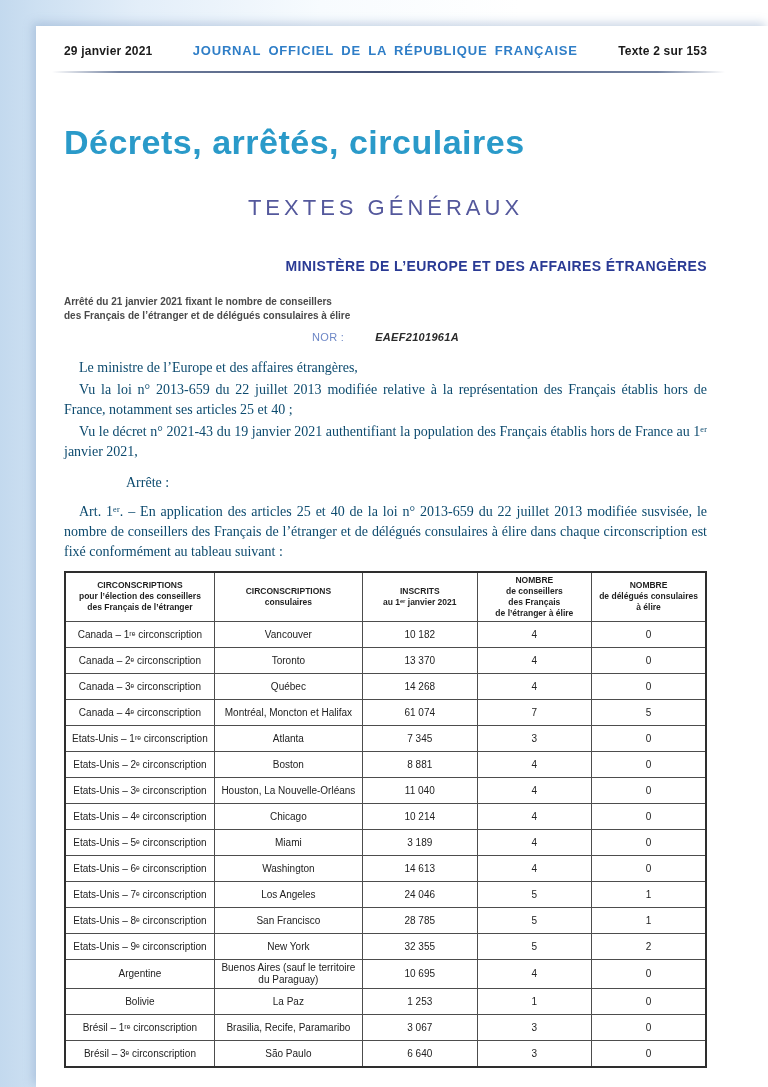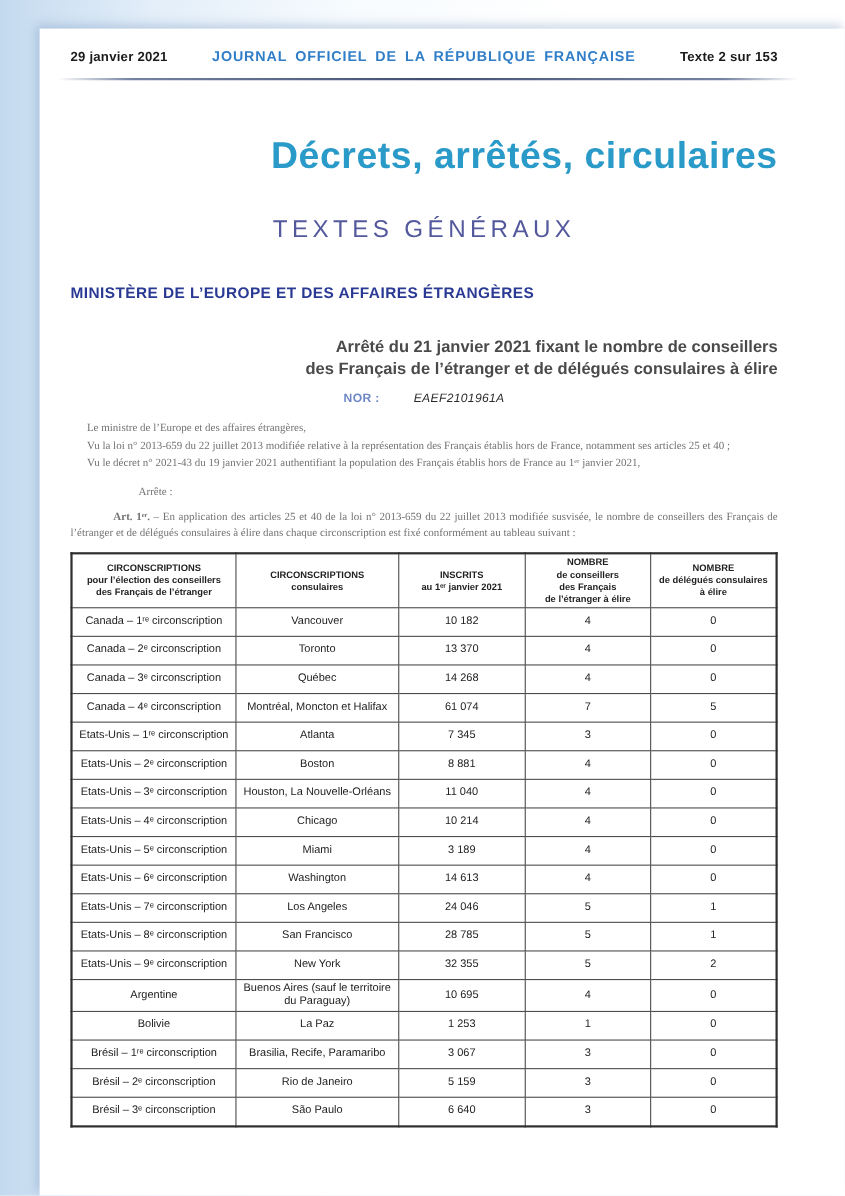--- a/index.html
+++ b/index.html
@@ -27,52 +27,52 @@
     color: #2f7ec7; font-weight: 700; font-size: 13px; letter-spacing: 0.8px;
     word-spacing: 3px;
   }
   .head-rule {
     height: 2px; margin: 13px -18px 0 -12px;
     background: linear-gradient(to right, rgba(70,90,130,0), rgba(70,90,130,0.75) 10%, rgba(45,60,100,0.9) 50%, rgba(70,90,130,0.75) 90%, rgba(70,90,130,0));
     border-radius: 2px;
   }
   
   h1.doc-title {
-    margin: 50px 0 0 0; text-align: right;
+    margin: 50px 0 0 0; text-align: left;
     font-size: 34px; font-weight: 700; letter-spacing: 0.5px;
     color: #2a9ac9;
   }
   h2.section-title {
     margin: 33px 0 0 0; text-align: center;
     font-size: 22px; font-weight: 500; letter-spacing: 4px;
     color: #54589c;
   }
   h3.ministry-title {
-    margin: 37px 0 0 0; text-align: left;
+    margin: 37px 0 0 0; text-align: right;
     font-size: 14px; font-weight: 700; letter-spacing: 0.4px;
     color: #2a3a94;
   }
   .arrete-title {
-    margin: 32px 0 0 0; text-align: right;
-    font-size: 15px; font-weight: 700; line-height: 1.35;
+    margin: 21px 0 0 0; text-align: left;
+    font-size: 10px; font-weight: 700; line-height: 1.35;
     color: #4a4a4a; white-space: pre-line;
   }
   .nor-line { margin: 9px 0 0 0; text-align: center; font-size: 11px; }
-  .nor-label { color: #6d87c6; font-weight: 700; letter-spacing: 0.3px; margin-top: 36px; }
-  .nor-value { color: #2b2b2b; font-style: italic; font-weight: 400; letter-spacing: 0.3px; margin-left: 28px; }
+  .nor-label { color: #6d87c6; font-weight: 400; letter-spacing: 0.3px; margin-top: 36px; }
+  .nor-value { color: #2b2b2b; font-style: italic; font-weight: 700; letter-spacing: 0.3px; margin-left: 28px; }
   
   .body-text {
     margin-top: 15px;
     font-family: "Liberation Serif", "DejaVu Serif", "DejaVu Sans", serif;
-    font-size: 10px; line-height: 1.42; color: #737373;
+    font-size: 14px; line-height: 1.42; color: #0c4a6e;
     text-align: justify;
   }
   .body-text p { margin: 0 0 2px 0; text-indent: 15px; }
   .body-text p.arrete-word { margin: 12px 0 9px 62px; text-indent: 0; text-align: left; }
-  .art-label { font-weight: 700; margin-left: 24px; }
+  .art-label { font-weight: 400; }
   
   table.data-table {
     width: 100%; margin-top: 9px;
     border-collapse: collapse;
     border: 2px solid #2e2e2e;
     table-layout: fixed;
     font-size: 10px; color: #222222;
   }
   table.data-table th, table.data-table td {
     border: 1px solid #4d4d4d;
@@ -247,27 +247,20 @@
           <td>0</td>
         </tr>
         <tr>
           <td>Brésil – 1ʳᵉ circonscription</td>
           <td>Brasilia, Recife, Paramaribo</td>
           <td>3 067</td>
           <td>3</td>
           <td>0</td>
         </tr>
         <tr>
-          <td>Brésil – 2ᵉ circonscription</td>
-          <td>Rio de Janeiro</td>
-          <td>5 159</td>
-          <td>3</td>
-          <td>0</td>
-        </tr>
-        <tr>
           <td>Brésil – 3ᵉ circonscription</td>
           <td>São Paulo</td>
           <td>6 640</td>
           <td>3</td>
           <td>0</td>
         </tr>
       </tbody>
   </table>
 
 </div>

